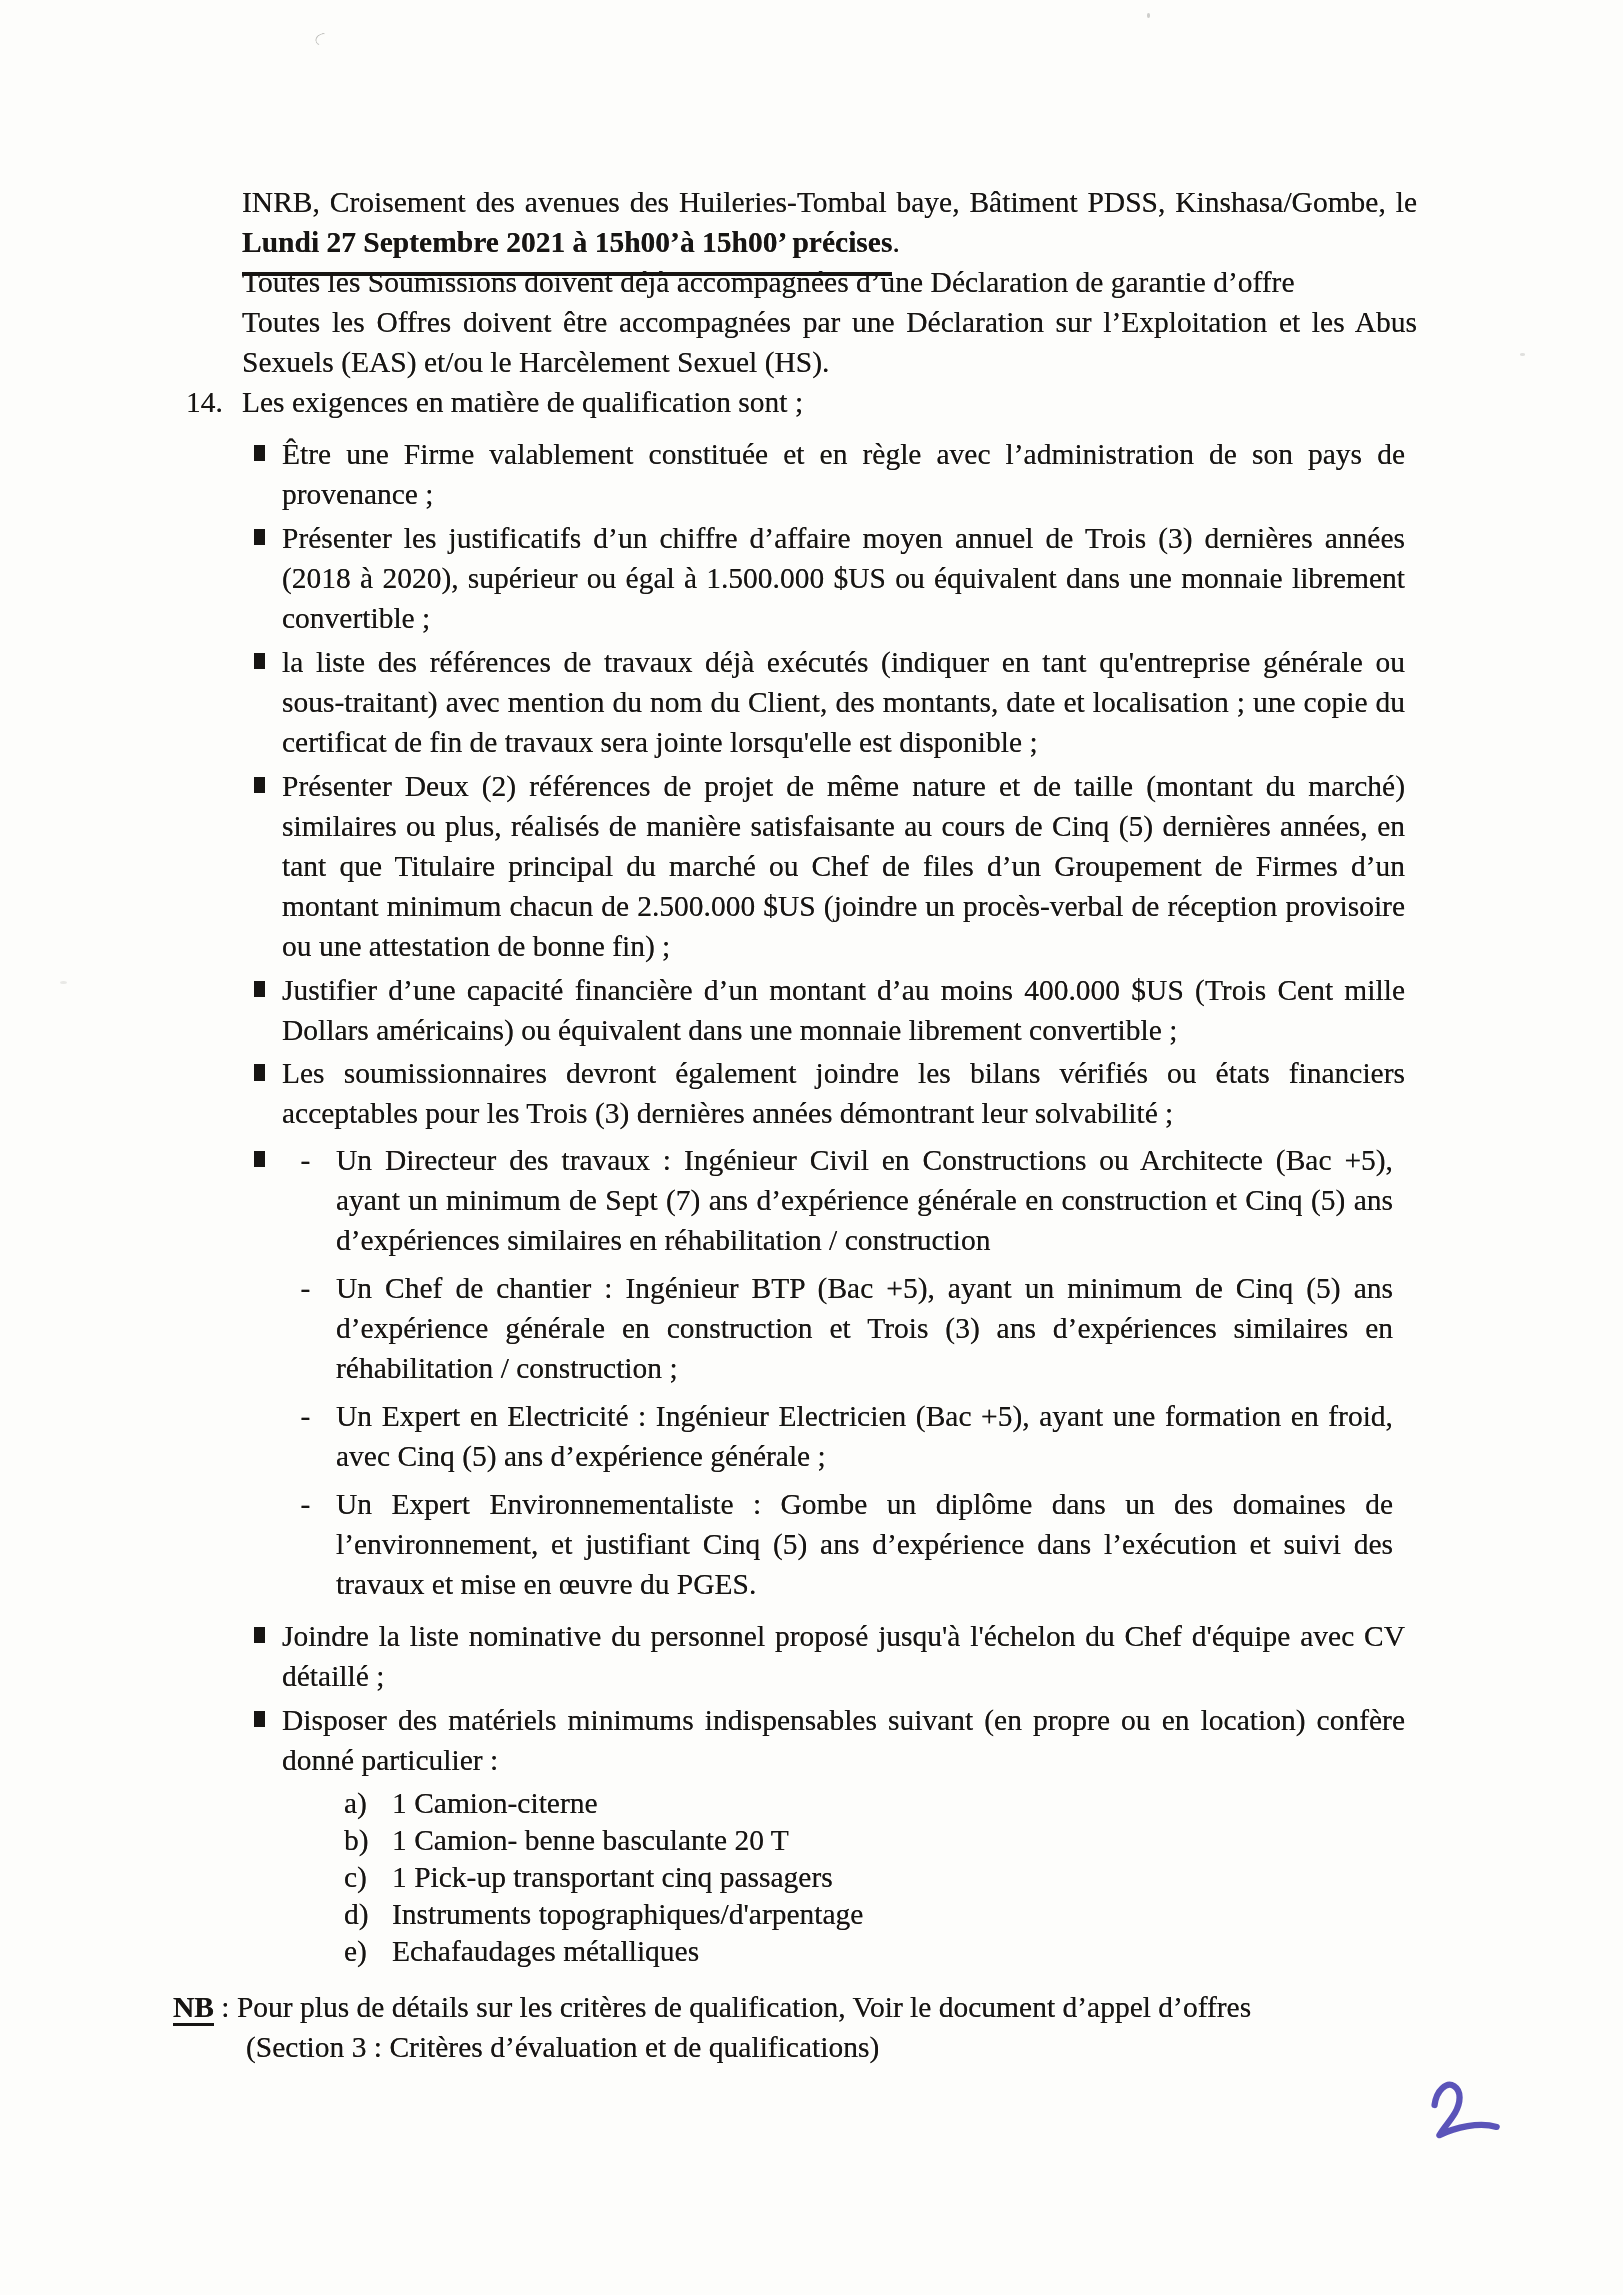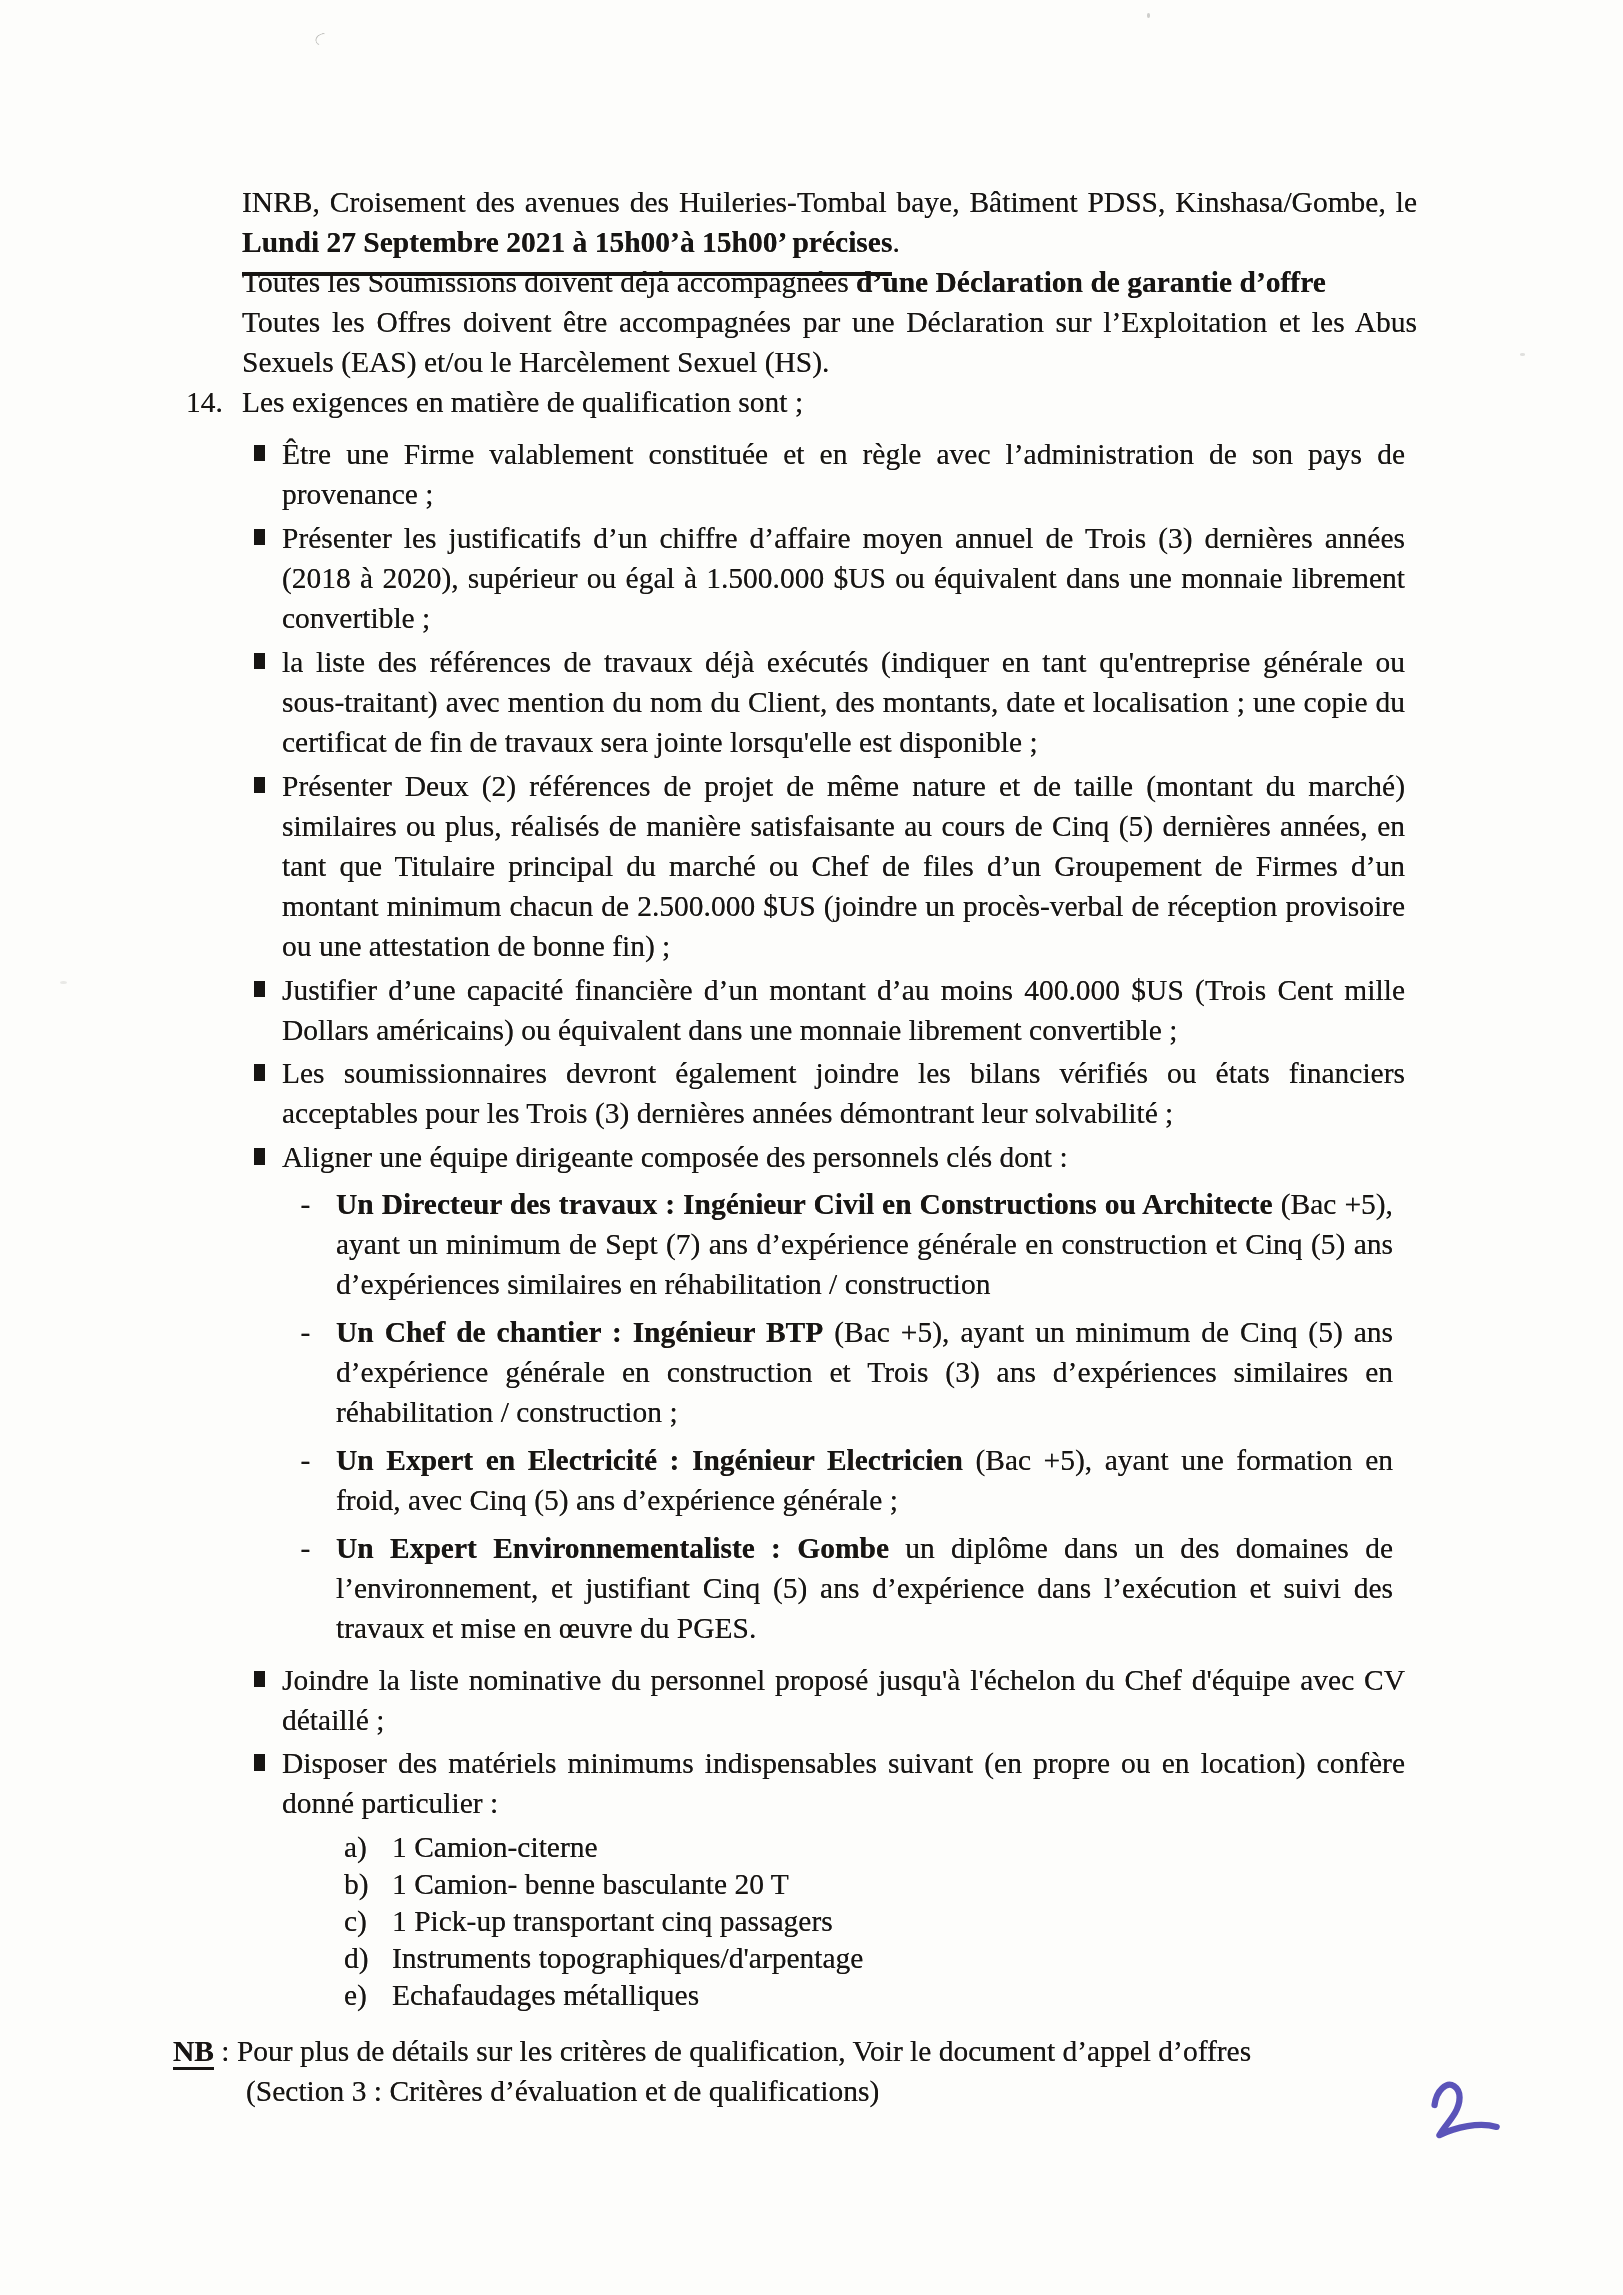--- a/index.html
+++ b/index.html
@@ -22,21 +22,21 @@
     font-size: 29.5px;
     line-height: 40px;
     text-align: justify;
     text-align-last: left;
     text-shadow: 0 0 0.5px rgba(25,22,20,0.75);
   }
   p.par { margin: 0; }
   .p1 { margin-bottom: 18.3px; }
   .p2 { margin-bottom: 5.9px; }
   .p3 { margin-bottom: 2.6px; }
-  .b { font-weight: bold; }
+  .b { font-weight: normal; }
   .date-underline {
     font-weight: bold;
     border-bottom: 4.6px solid #171513;
     padding-bottom: 14px;
   }
   .item14 { margin-left: -56px; margin-bottom: 8.5px; }
   .item14 .num { display: inline-block; width: 56px; }
   ul.bullets, ul.dashes, ul.letters { list-style: none; margin: 12px; padding: 0; }
   li.bullet { position: relative; padding-left: 28px; margin-bottom: 3.9px; }
   .sq {
@@ -102,21 +102,21 @@
 
       <li class="bullet"><span class="sq"></span><span>la liste des références de travaux déjà exécutés (indiquer en tant qu'entreprise générale ou sous-traitant) avec mention du nom du Client, des montants, date et localisation ; une copie du certificat de fin de travaux sera jointe lorsqu'elle est disponible ;</span></li>
 
       <li class="bullet"><span class="sq"></span><span>Présenter Deux (2) références de projet de même nature et de taille (montant du marché) similaires ou plus, réalisés de manière satisfaisante au cours de Cinq (5) dernières années, en tant que Titulaire principal du marché ou Chef de files d’un Groupement de Firmes d’un montant minimum chacun de 2.500.000 $US (joindre un procès-verbal de réception provisoire ou une attestation de bonne fin) ;</span></li>
 
       <li class="bullet"><span class="sq"></span><span>Justifier d’une capacité financière d’un montant d’au moins 400.000 $US (Trois Cent mille Dollars américains) ou équivalent dans une monnaie librement convertible ;</span></li>
 
       <li class="bullet"><span class="sq"></span><span>Les soumissionnaires devront également joindre les bilans vérifiés ou états financiers acceptables pour les Trois (3) dernières années démontrant leur solvabilité ;</span></li>
 
       <li class="bullet">
-        <span class="sq"></span><span>Aligner une équipe dirigeante composée des personnels clés dont :</span>
+        <span class="sq"></span>
         <ul class="dashes">
           <li class="dash"><span class="dm">-</span><span class="b">Un Directeur des travaux : Ingénieur Civil en Constructions ou Architecte</span><span> (Bac +5), ayant un minimum de Sept (7) ans d’expérience générale en construction et Cinq (5) ans d’expériences similaires en réhabilitation / construction</span></li>
           <li class="dash"><span class="dm">-</span><span class="b">Un Chef de chantier : Ingénieur BTP</span><span> (Bac +5), ayant un minimum de Cinq (5) ans d’expérience générale en construction et Trois (3) ans d’expériences similaires en réhabilitation / construction ;</span></li>
           <li class="dash"><span class="dm">-</span><span class="b">Un Expert en Electricité : Ingénieur Electricien</span><span> (Bac +5), ayant une formation en froid, avec Cinq (5) ans d’expérience générale ;</span></li>
           <li class="dash"><span class="dm">-</span><span class="b">Un Expert Environnementaliste : Gombe</span><span> un diplôme dans un des domaines de l’environnement, et justifiant Cinq (5) ans d’expérience dans l’exécution et suivi des travaux et mise en œuvre du PGES.</span></li>
         </ul>
       </li>
 
       <li class="bullet"><span class="sq"></span><span>Joindre la liste nominative du personnel proposé jusqu'à l'échelon du Chef d'équipe avec CV détaillé ;</span></li>
 

